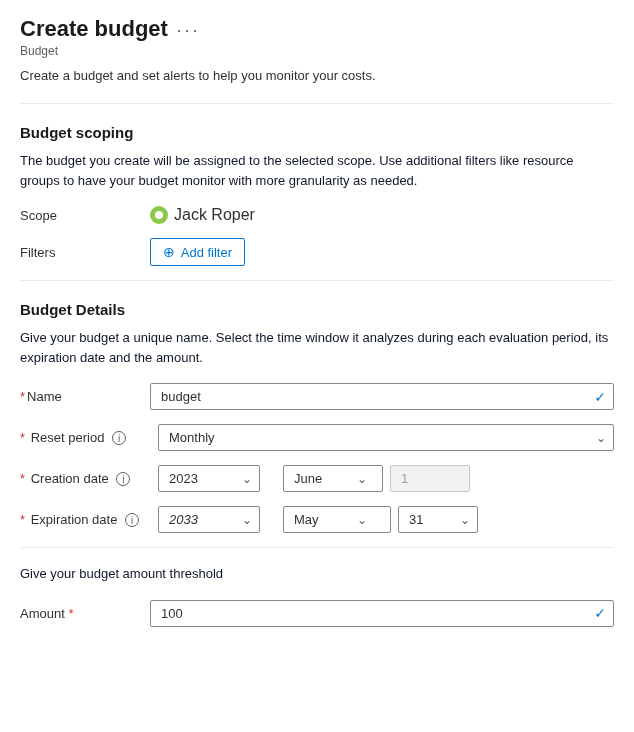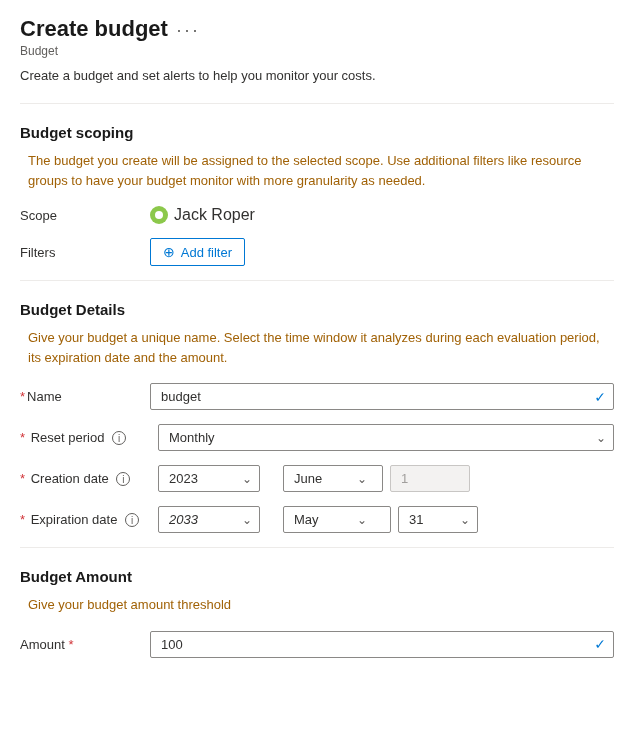--- a/index.html
+++ b/index.html
@@ -39,24 +39,23 @@
     }
     .section-title {
       font-size: 15px;
       font-weight: 700;
       color: #1a1a1a;
       margin-bottom: 10px;
       margin-top: 20px;
     }
     .section-desc {
       font-size: 13px;
-      color: #a16207;
+      color: #0f172a;
       margin-bottom: 16px;
       line-height: 1.5;
-      margin-left: 8px;
     }
     .field-row {
       display: flex;
       align-items: center;
       margin-bottom: 14px;
     }
     .field-label {
       width: 130px;
       font-size: 13px;
       color: #323130;
@@ -325,21 +324,20 @@
         </select>
         <span class="chevron-down">⌄</span>
       </div>
     </div>
   </div>
 </div>
 
 <hr class="divider">
 
 <div>
-  <div class="section-title">Budget Amount</div>
   <div class="section-desc">Give your budget amount threshold</div>
 
   <div class="field-row">
     <div class="field-label">
       <span>Amount</span>
       <span class="required"> *</span>
     </div>
     <div class="input-with-check">
       <input type="text" value="100" style="">
       <span class="check-icon">✓</span>

